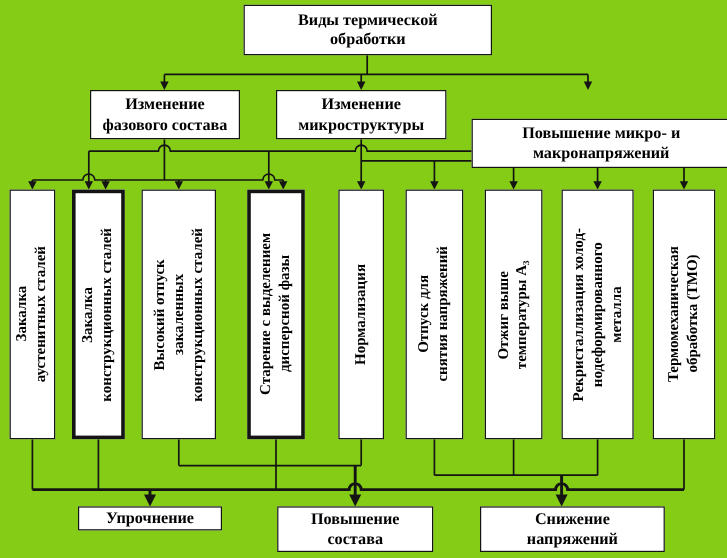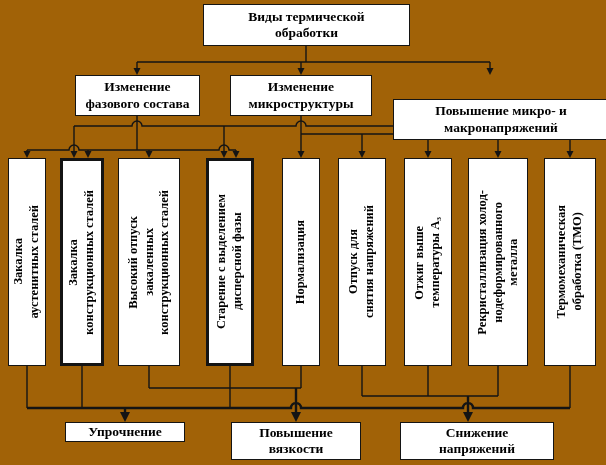--- a/index.html
+++ b/index.html
@@ -1,17 +1,17 @@
 <!DOCTYPE html>
 <html><head>
 <meta charset="utf-8">
 <style>
   html,body { margin:0; padding:0; background:#fff; }
   .canvas {
-    position:relative; width:606px; height:465px; background:#a16207; overflow:hidden;
+    position:relative; width:606px; height:465px; background:#84cc16; overflow:hidden;
     font-family:"Liberation Serif","DejaVu Serif",serif; color:#000;
   }
   .lines { position:absolute; left:0; top:0; width:606px; height:465px; }
   .box {
     position:absolute; box-sizing:border-box; background:#fff;
     border:1.5px solid #141414;
     display:flex; align-items:center; justify-content:center;
     text-align:center; font-weight:700; font-size:13.5px; line-height:1.22;
     white-space:pre-line;
   }
@@ -111,17 +111,17 @@
 нодеформированного
 металла</span>
   </div>
   <div class="box vbox" style="left:544px; top:158px; width:52px; height:208px;">
     <span class="vtext">Термомеханическая
 обработка (ТМО)</span>
   </div>
 
   <div class="box" style="left:65px; top:422px; width:120px; height:20px;">Упрочнение</div>
   <div class="box" style="left:231px; top:422px; width:130px; height:38px;">Повышение
-вязкости</div>
+состава</div>
   <div class="box" style="left:400px; top:422px; width:154px; height:38px;">Снижение
 напряжений</div>
 
 </div>
 
 </body></html>

